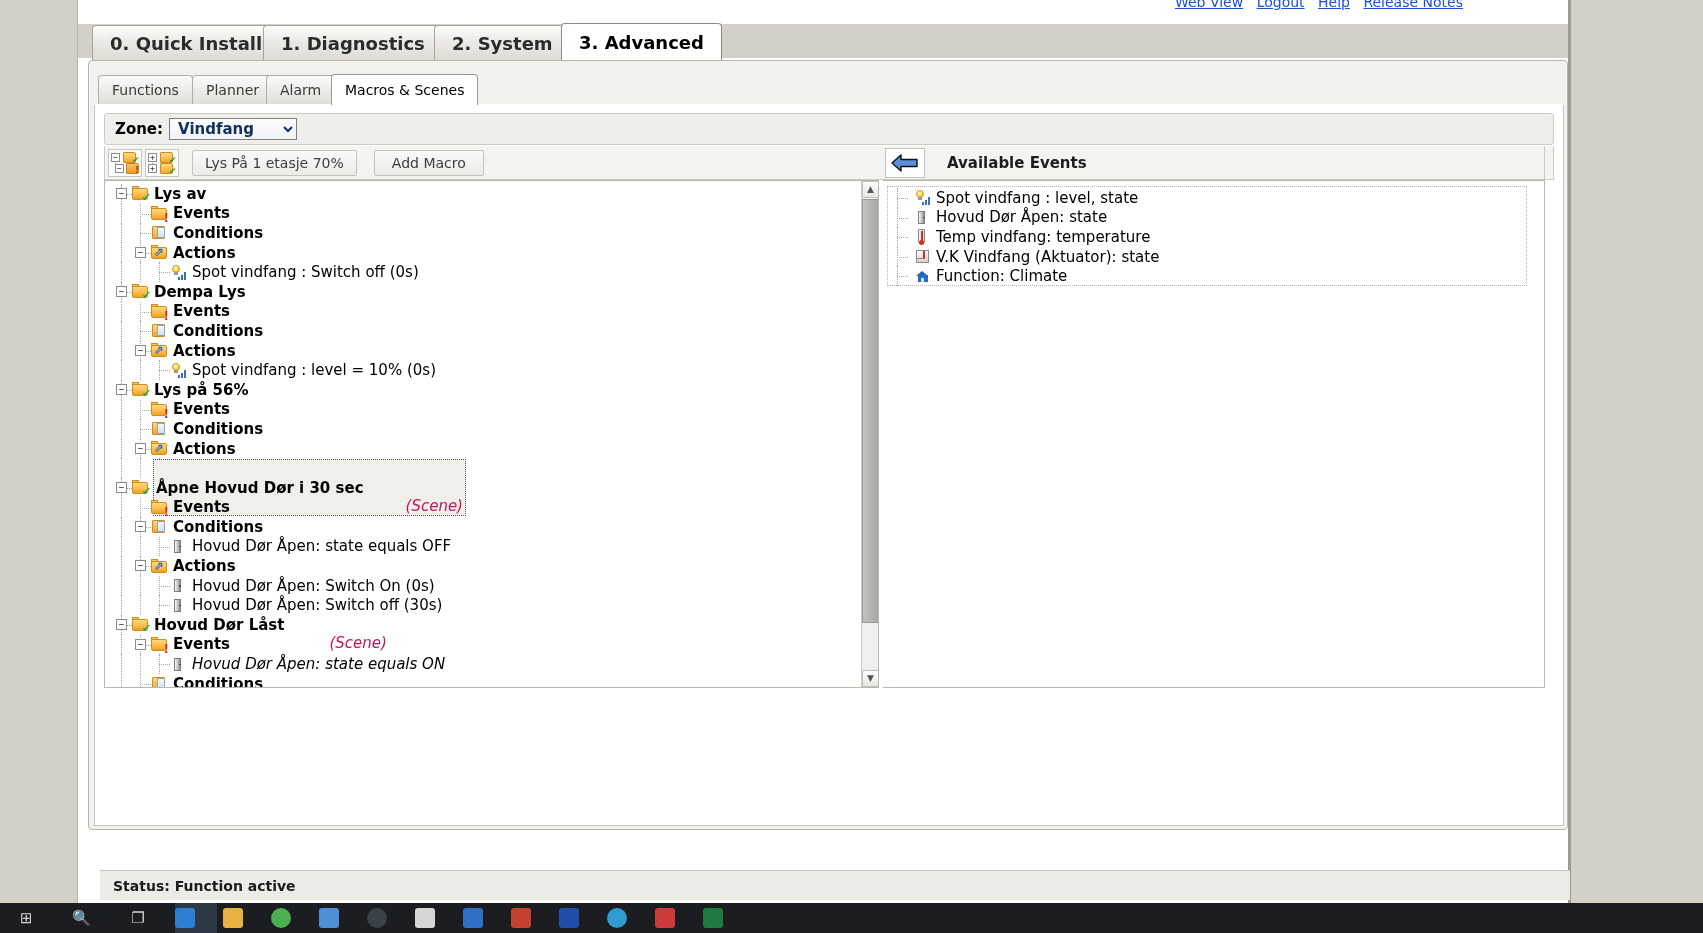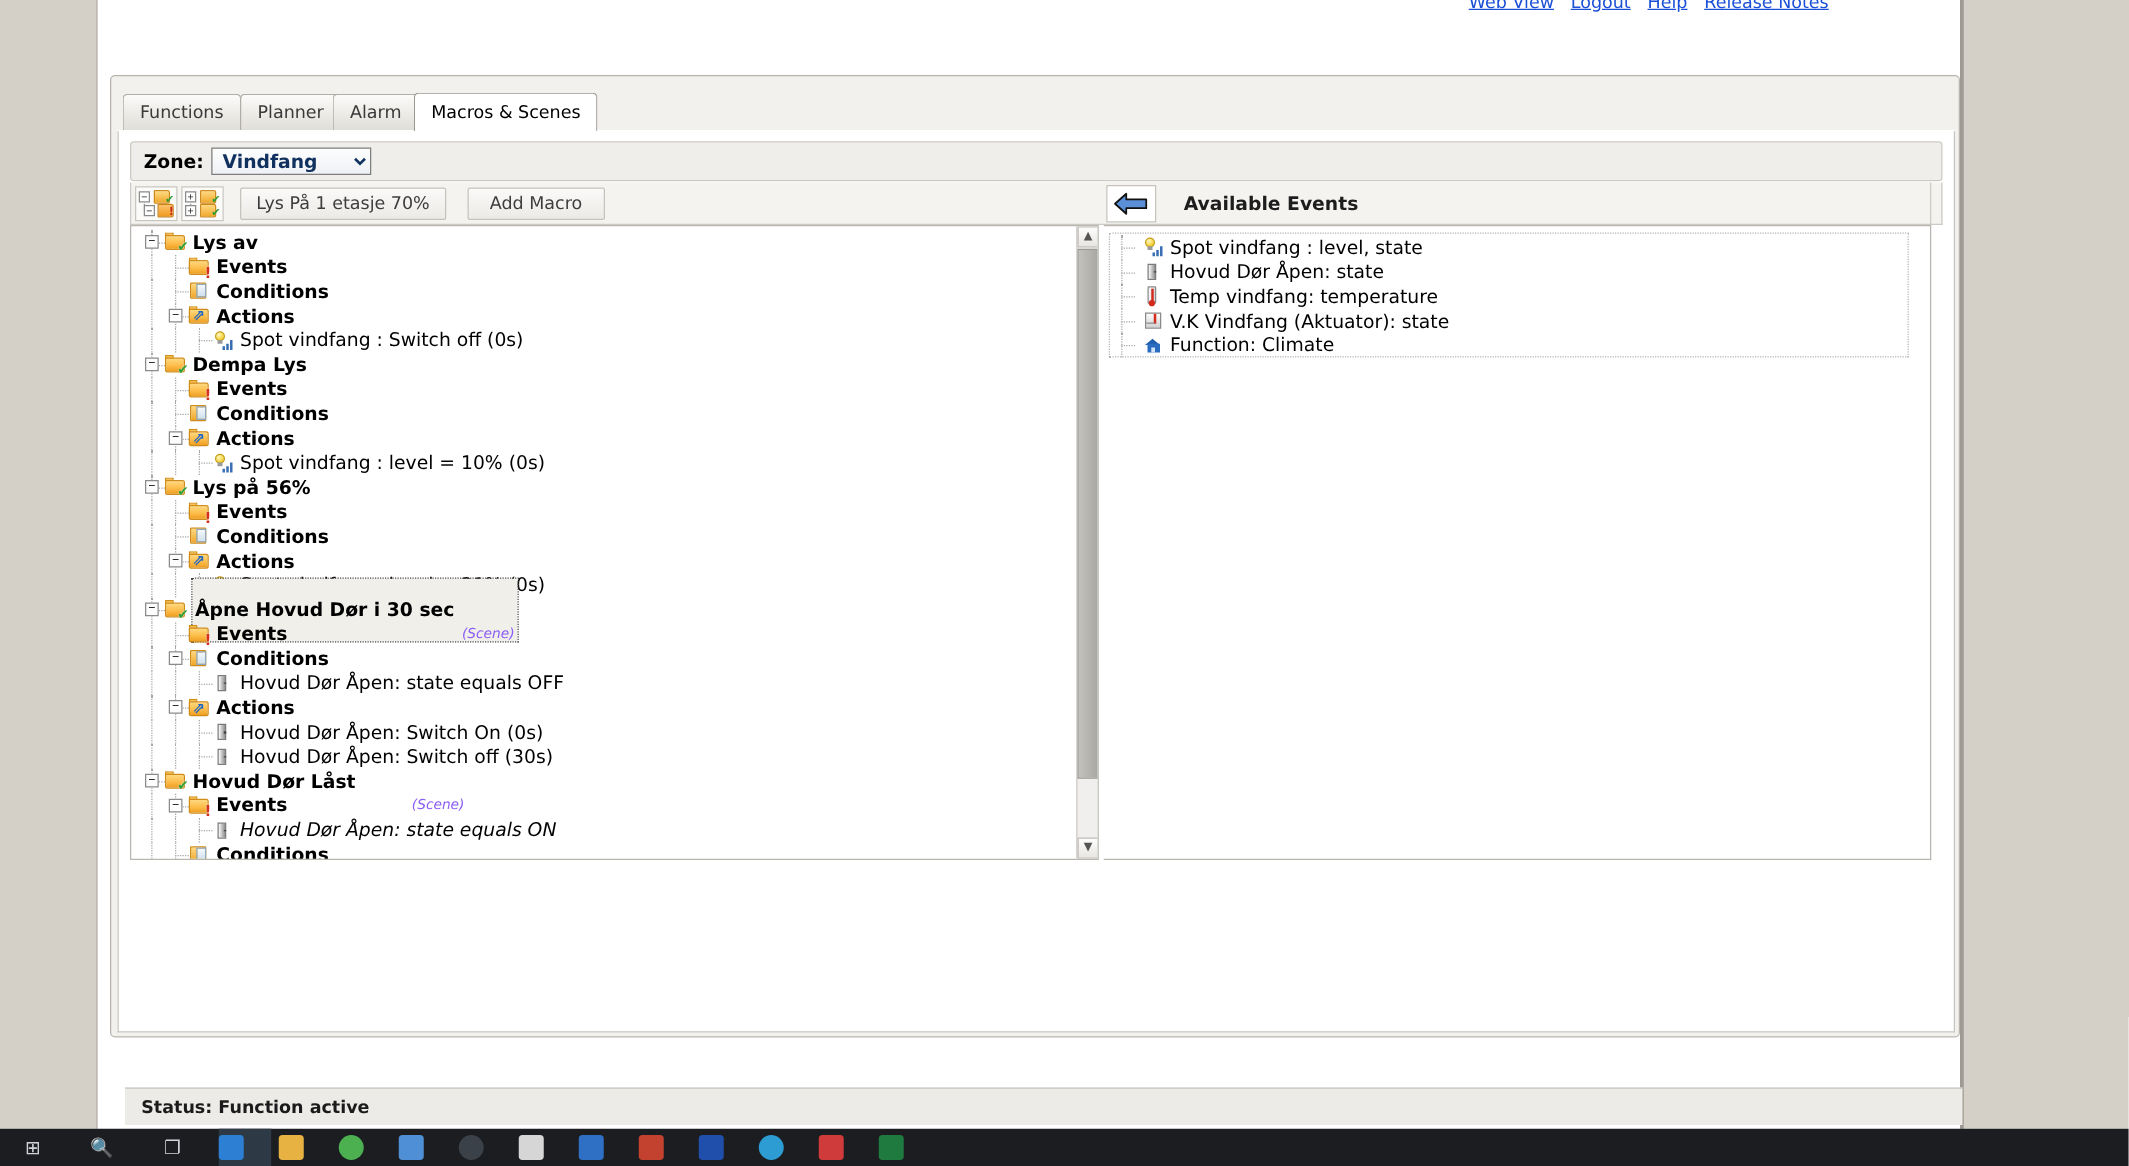--- a/index.html
+++ b/index.html
@@ -147,29 +147,29 @@
   .sbar { position:absolute; right:0; top:0; width:17px; height:506px; background:#f0efed; border-left:1px solid #cdcac7; }
   .sbtn { position:absolute; left:0; width:17px; height:17px; background:linear-gradient(to bottom,#fdfdfd,#e8e6e2); border:1px solid #c2bfb9; display:flex; align-items:center; justify-content:center; cursor:pointer; }
   .sbtn.up { top:0; } .sbtn.down { bottom:0; }
   .sthumb { position:absolute; left:0; top:18px; width:17px; height:424px; background:linear-gradient(to right,#c4c2bd,#a9a7a2); border:1px solid #9b9993; cursor:pointer; }
   .arrowglyph { font-size:9px; color:#555; line-height:9px; }
 
   
   .row { position:relative; height:19.6px; display:flex; align-items:center; white-space:nowrap; }
   .row .txt { font-size:15px; color:#000; }
   .row.bold .txt { font-weight:bold; }
-  .row .scene { font-size:11px; font-style:italic; color:#8b5cf6; margin-left:6px; font-weight:normal;margin-top:37px; }
+  .row .scene { font-size:15px; font-style:italic; color:#be185d; margin-left:6px; font-weight:normal;margin-top:37px; }
   .toggle {
     position:absolute; width:11px; height:11px; border:1px solid #8b8b8b; background:#fdfdfd;
     font-size:9px; line-height:9px; text-align:center; color:#222;
     font-family:"DejaVu Sans Mono","Liberation Mono",monospace; cursor:pointer;
   }
   .vline { position:absolute; border-left:1px dotted #a7a7a7; }
   .hline { position:absolute; border-top:1px dotted #a7a7a7; }
-  .selected-outline { outline:1px dotted #4a4a4a; background:#f0efe9; padding:0 2px; }
+  .selected-outline { outline:1px dotted #4a4a4a; background:#f0efe9; padding:0 2px;gap:36px; }
 
   
   .ico { position:relative; width:17px; height:15px; flex:0 0 17px; margin-right:5px; }
   .folder-base { position:absolute; left:0; top:2px; width:16px; height:12px; border-radius:1px 2px 2px 2px;
      background:linear-gradient(to bottom,#ffd880 0%,#fdbd4a 55%,#ef9f22 100%); border:1px solid #cf8c18; }
   .folder-tab { position:absolute; left:0; top:0px; width:7px; height:3px; background:#f6c35a; border:1px solid #cf8c18; border-bottom:none; border-radius:1px 1px 0 0; }
   .badge-check { position:absolute; right:-2px; bottom:-2px; font-size:11px; font-weight:bold; color:#2f9e35; line-height:10px; text-shadow:0 0 1px #fff; }
   .badge-excl { position:absolute; right:-1px; bottom:-3px; font-size:12px; font-weight:bold; color:#d3301f; line-height:11px; text-shadow:0 0 1px #fff; }
   .badge-run { position:absolute; left:3px; top:1px; font-size:12px; color:#1b66c9; line-height:12px; font-weight:bold; }
   .note-base { position:absolute; left:1px; top:1px; width:13px; height:13px; background:linear-gradient(to bottom,#ffd880,#f0a72a); border:1px solid #cf8c18; border-radius:1px; }
@@ -218,20 +218,27 @@
     <a>Web View</a>
     <a>Logout</a>
     <a>Help</a>
     <a>Release Notes</a>
   </div>
 
   <div class="gutter-left"></div>
   <div class="gutter-right"></div>
   <div class="gutter-bar"></div>
 
+  <div class="tabstrip">
+    <div class="baseline"></div>
+    <div class="mtab" style="left:14px;">0. Quick Install</div>
+    <div class="mtab" style="left:185px;">1. Diagnostics</div>
+    <div class="mtab" style="left:356px;">2. System</div>
+    <div class="mtab active" style="left:483px;">3. Advanced</div>
+  </div>
 
   <div class="panel">
 
     <div class="subtabstrip">
       <div class="stab" style="left:4px;">Functions</div>
       <div class="stab" style="left:98px;">Planner</div>
       <div class="stab" style="left:172px;">Alarm</div>
       <div class="stab active" style="left:237px;">Macros &amp; Scenes</div>
     </div>
     <div class="subtab-underline"></div>

